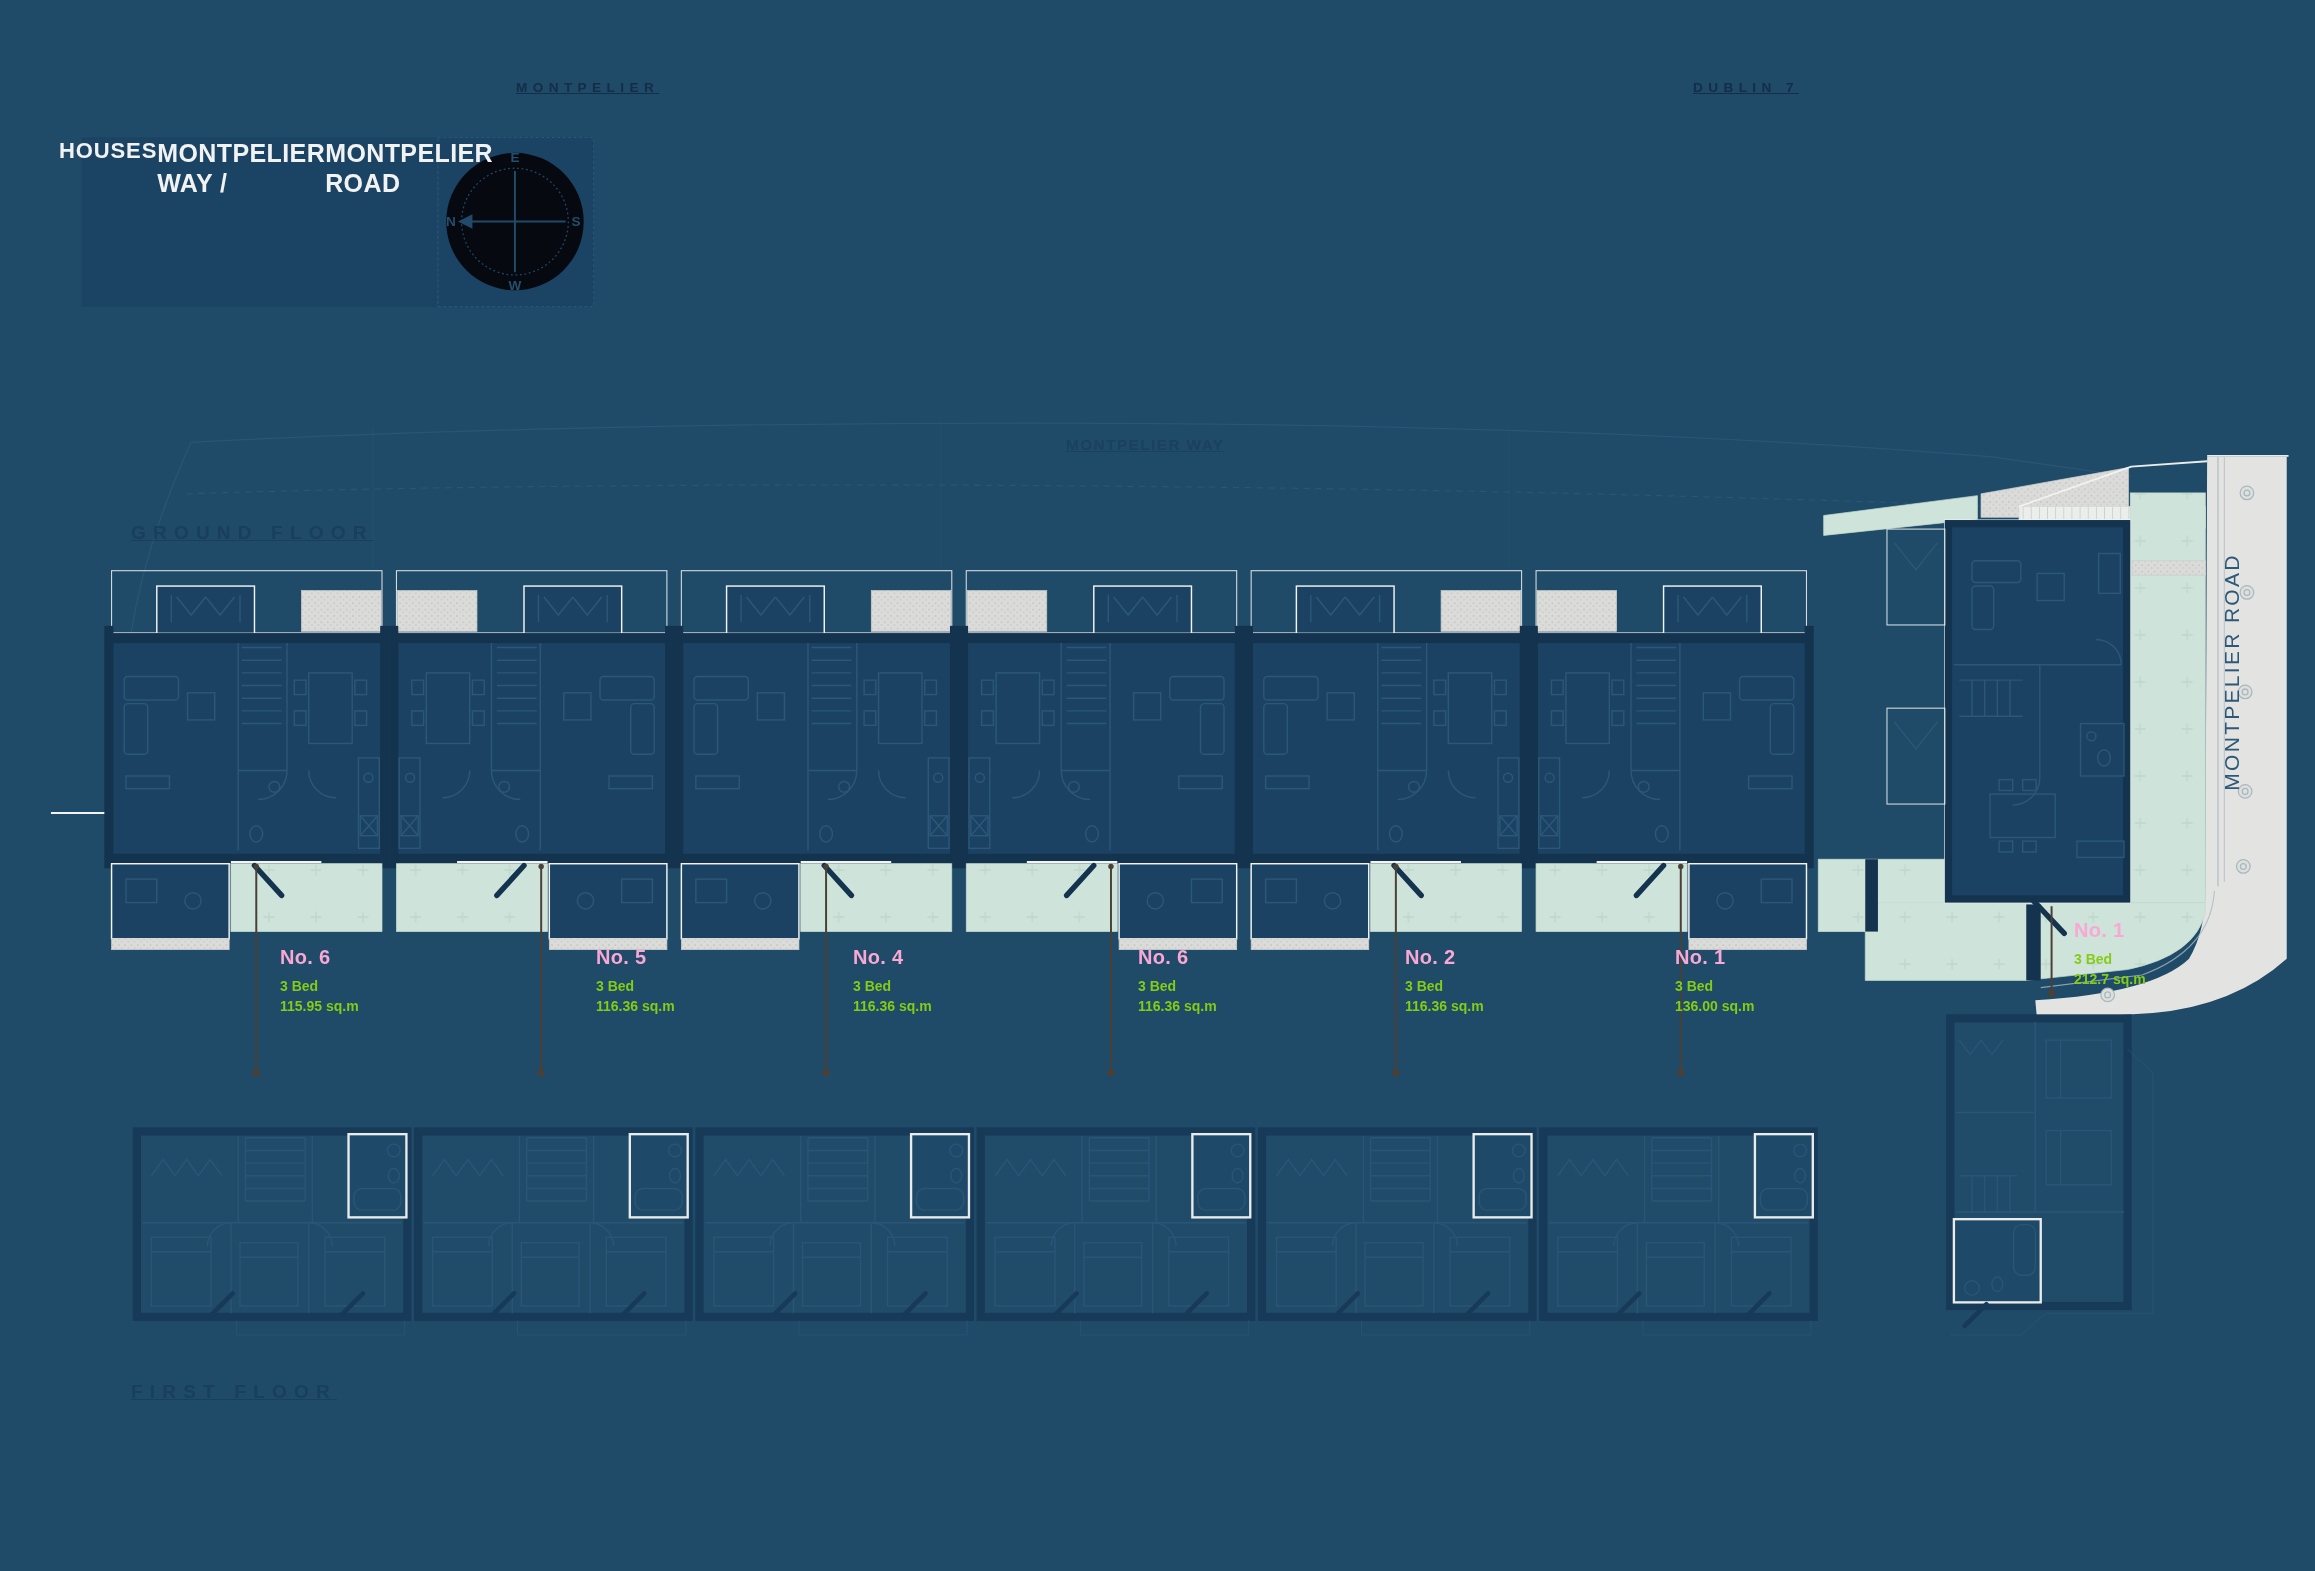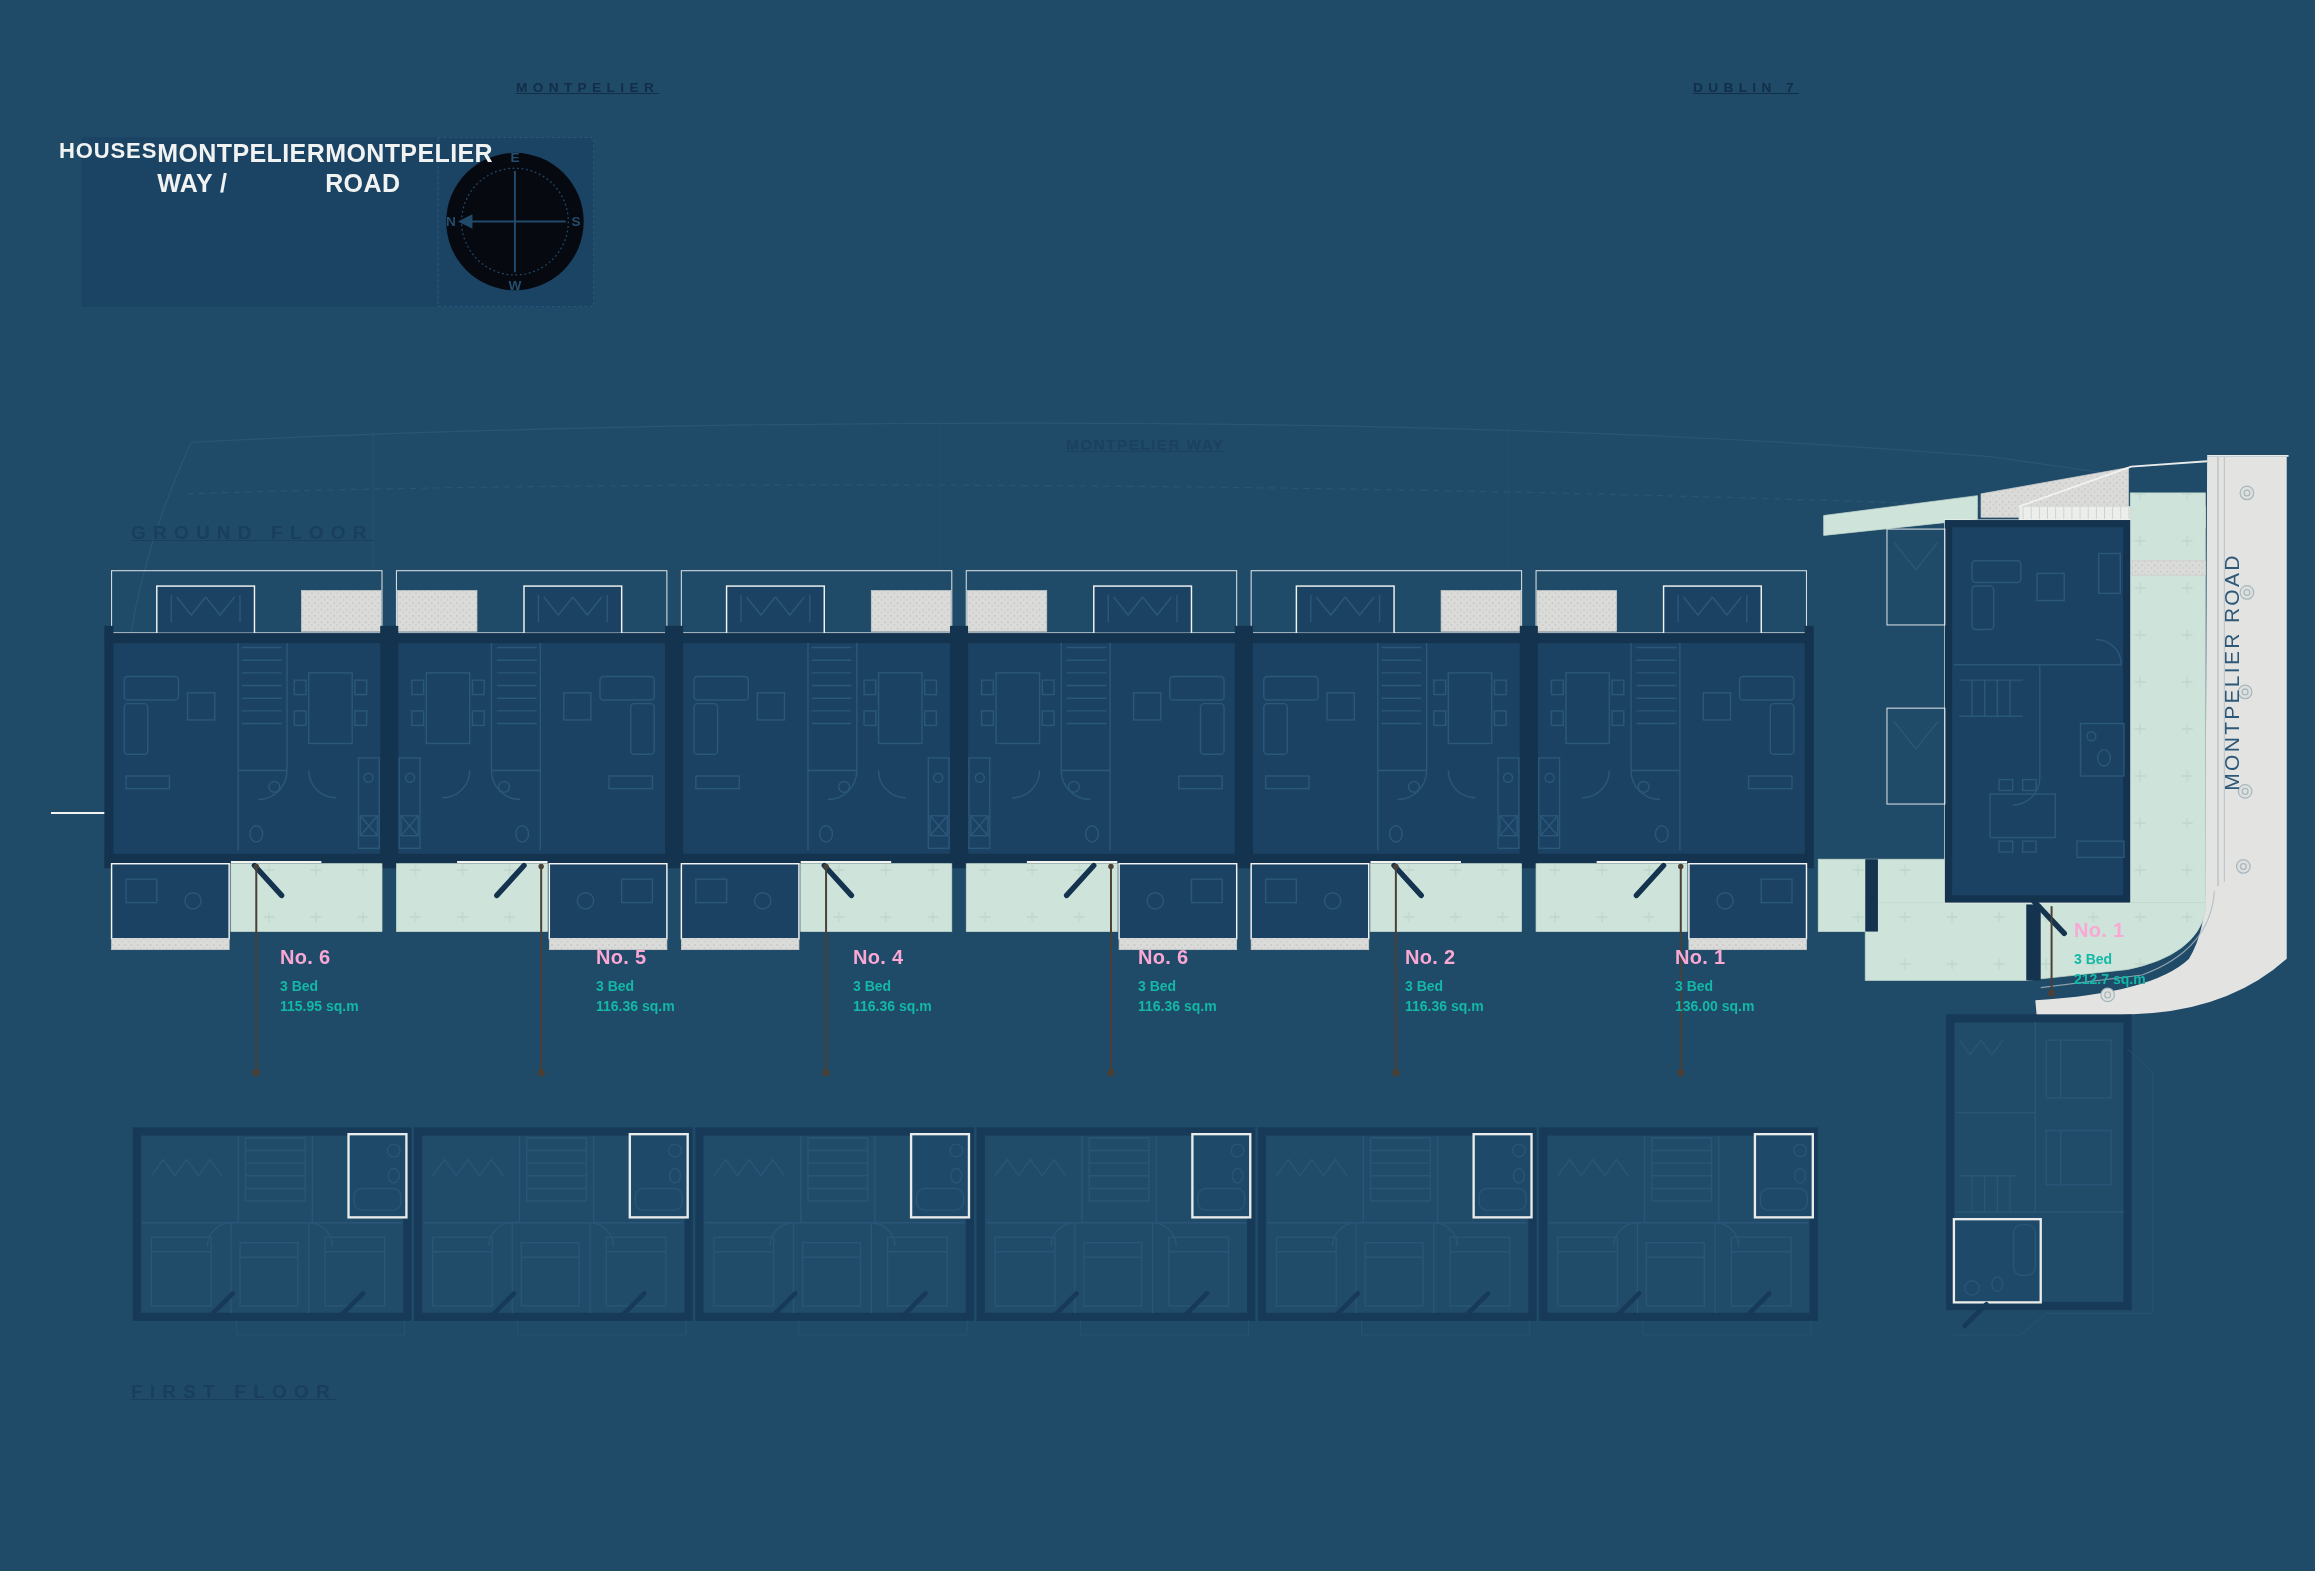--- a/index.html
+++ b/index.html
@@ -53,21 +53,21 @@
   .way-label{font-size:15.4px;font-weight:700;letter-spacing:1.4px;color:#1B4060;}
   .floor-title{font-size:19px;font-weight:800;letter-spacing:7.2px;color:#193E5E;}
   .road-label{
     position:absolute;left:2096px;top:660px;width:271px;text-align:center;
     transform:rotate(-90deg);transform-origin:center;
     font-size:21px;font-weight:500;letter-spacing:2.3px;color:#2E5877;white-space:nowrap;
   }
   #house-labels{position:absolute;inset:0;}
   .house-label{position:absolute;top:946px;white-space:nowrap;}
   .house-label .no,.corner-label .no{font-size:20px;font-weight:800;letter-spacing:0.3px;color:#f9a8d4;margin-bottom:8.1px;}
-  .house-label .meta,.corner-label .meta{font-size:14px;font-weight:600;line-height:1.42;color:#14b8a6;}
+  .house-label .meta,.corner-label .meta{font-size:14px;font-weight:600;line-height:1.42;color:#84cc16;}
   .corner-label{position:absolute;left:2074px;top:919px;white-space:nowrap;}
 </style>
 </head>
 <body>
 
 <svg id="plan-svg" width="2316" height="1571" viewBox="0 0 2560 1737">
   <defs>
     <pattern id="dots" width="7" height="7" patternUnits="userSpaceOnUse">
       <rect width="7" height="7" fill="#DBDCDA"></rect>
       <circle cx="2" cy="2" r="1" fill="#C2C4C1"></circle>

